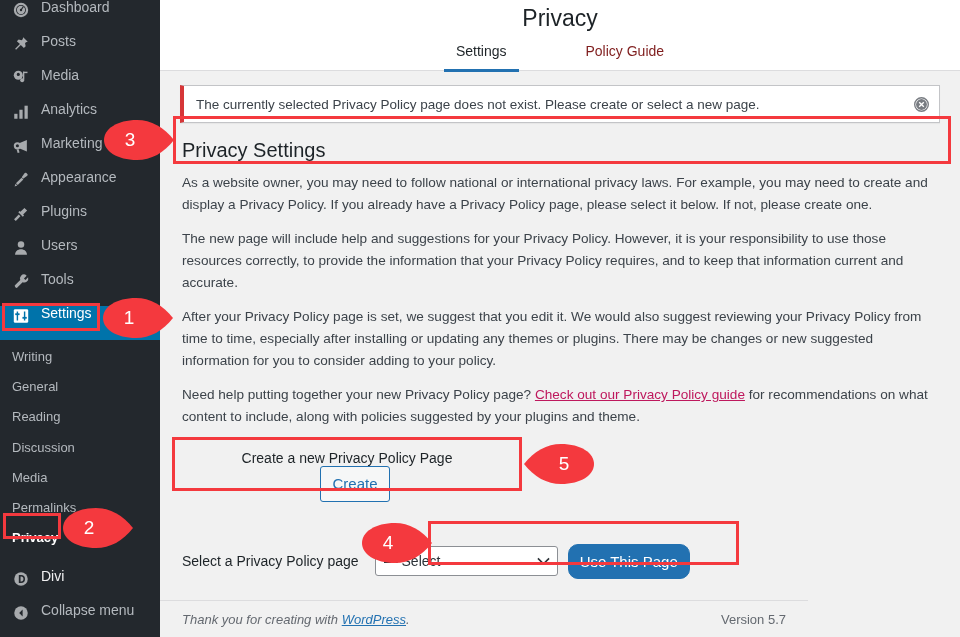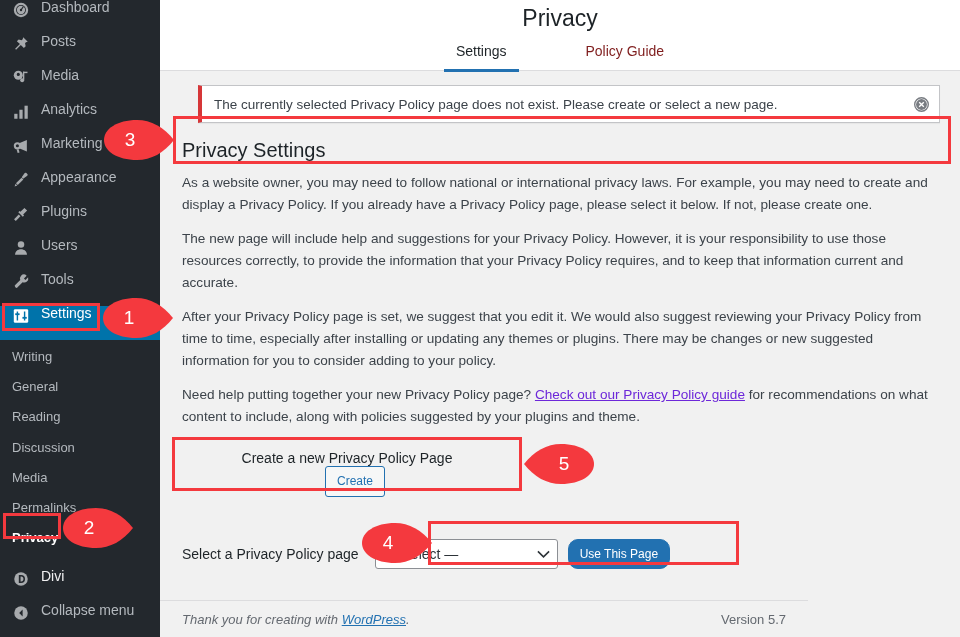--- a/index.html
+++ b/index.html
@@ -97,51 +97,50 @@
     position: relative;
     background: #fff;
     border: 1px solid #c3c4c7;
     border-left: 4px solid #d63638;
     height: 38px;
     display: flex; align-items: center;
     padding: 0 12px;
     font-size: 13px;
     color: #3c434a;
     box-shadow: 0 1px 1px rgba(0,0,0,.04);
-    margin-left: 18px;
   }
   .notice-text { font-size: 13.5px; color:#3c434a; }
   .notice-dismiss {
     position: absolute; right: 8px; top: 50%;
     transform: translateY(-50%);
     width: 20px; height: 20px;
     display:flex; align-items:center; justify-content:center;
   }
 
   .body-area { padding: 10px 20px 0 22px; }
   h2.section-title {
     font-size: 20px; font-weight: 400; color: #1d2327;
     margin: 6px 0 10px 0;
   }
   p.para {
     font-size: 13.6px; line-height: 1.62; color: #3c434a;
     margin-bottom: 12px; max-width: 765px;
   }
-  a.inline-link { color: #6d28d9; text-decoration: underline; }
+  a.inline-link { color: #be185d; text-decoration: underline; }
 
   .row-create {
     display: flex; align-items: center;
     margin-top: 16px;
     padding: 6px 0;
     width: 330px;
     flex-direction: column;
   }
   .row-create .lbl { font-size: 14px; color:#1d2327; }
   .btn {
-    font-size: 12px;
+    font-size: 15px;
     border-radius: 3px;
     padding: 4px 11px;
     line-height: 1.7;
     cursor: pointer;
   }
   .btn-secondary {
     background: #f6f7f7;
     border: 1px solid #2271b1;
     color: #2271b1;
   }

